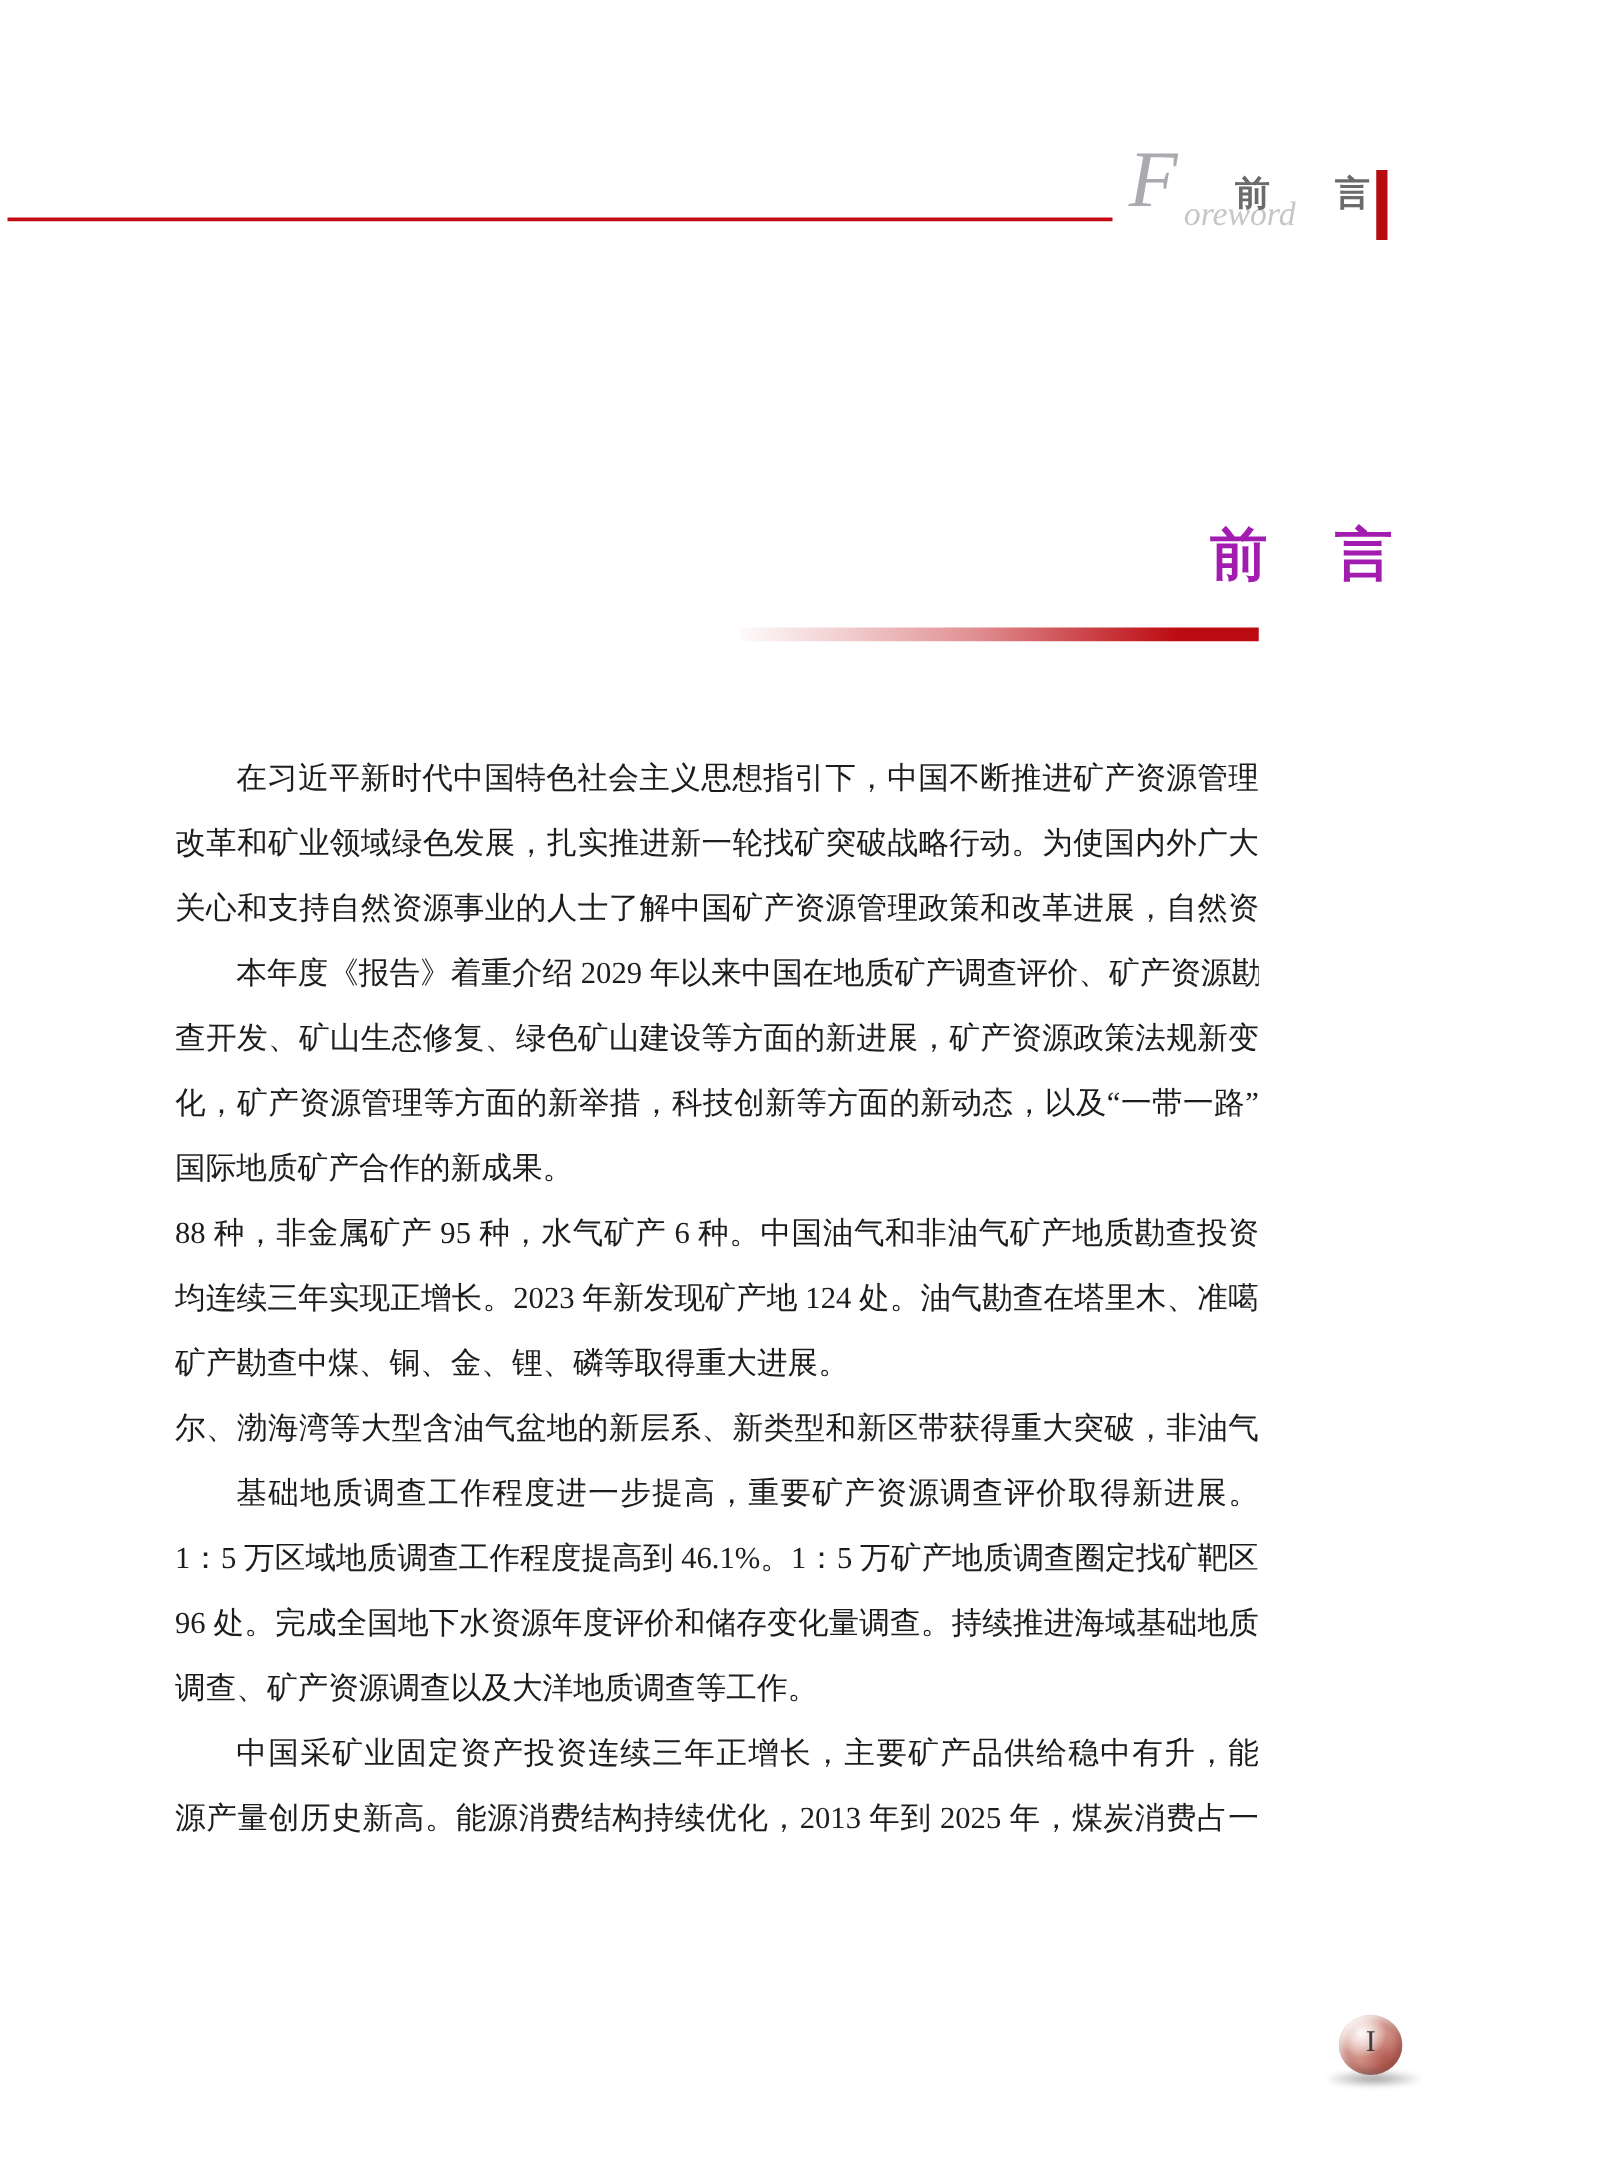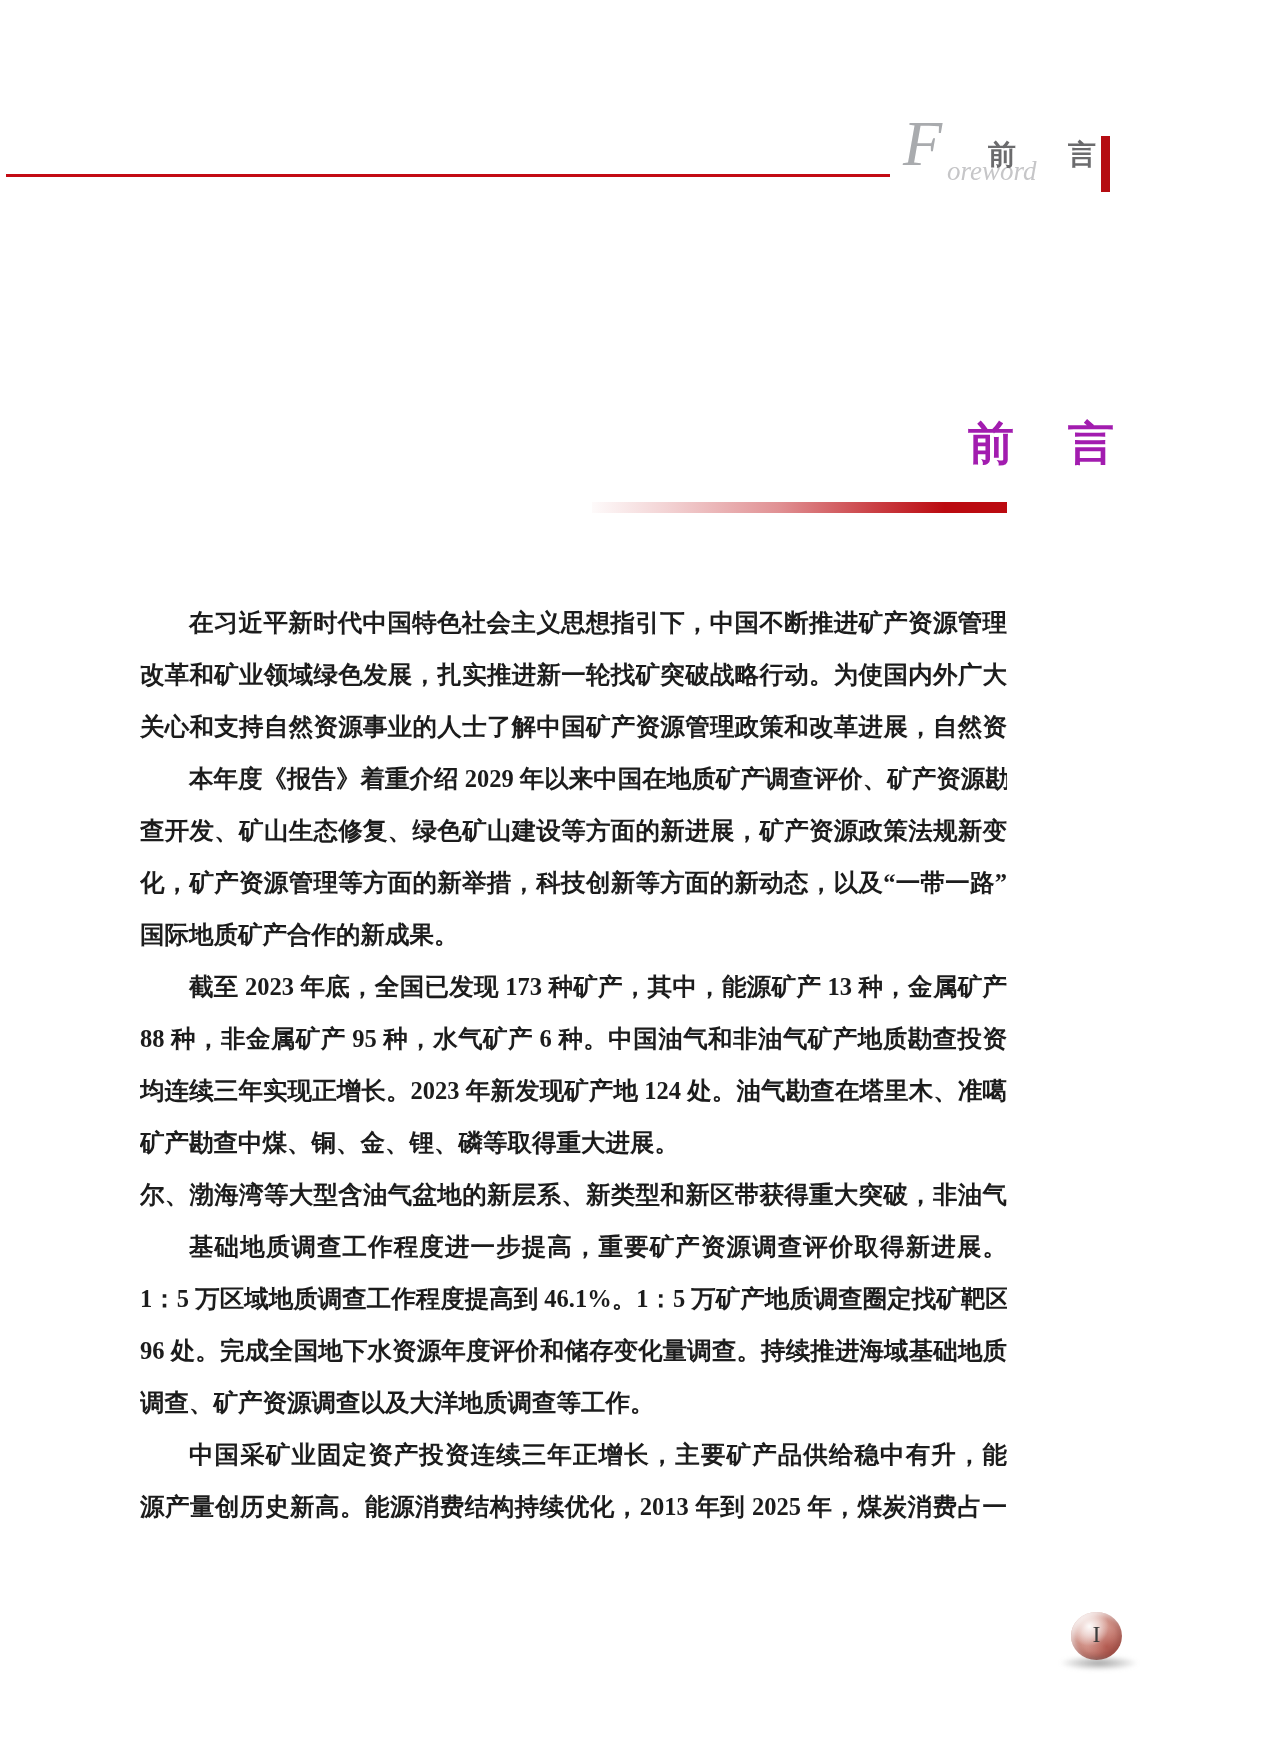--- a/index.html
+++ b/index.html
@@ -49,21 +49,21 @@
   }
   
   .body-text{
     position:absolute;left:140px;top:597px;width:867px;
     font-size:24.5px;color:#1c1c1c;
     font-family:"Liberation Serif","DejaVu Serif",serif;
   }
   .body-text .line{
     height:52px;line-height:52px;white-space:nowrap;
     text-align:justify;text-align-last:justify;
-    text-justify:inter-character;overflow:hidden;font-weight:bold;
+    text-justify:inter-character;overflow:hidden;
   }
   .body-text .line.indent{padding-left:49px;}
   .body-text .line.end{text-align-last:left;}
   
   .sphere{
     position:absolute;left:1071px;top:1612px;width:51px;height:48px;
     border-radius:50%;
     background:
       radial-gradient(circle at 36% 30%, rgba(255,255,255,0.95) 0%, rgba(255,255,255,0.55) 20%, rgba(255,255,255,0) 42%),
       radial-gradient(circle at 70% 72%, rgba(170,70,60,0.75) 0%, rgba(195,115,105,0.45) 38%, rgba(255,255,255,0) 68%),
@@ -100,21 +100,20 @@
   <div class="grad-bar"></div>
 
   <main class="body-text">
       <div class="line indent">在习近平新时代中国特色社会主义思想指引下，中国不断推进矿产资源管理</div>
       <div class="line">改革和矿业领域绿色发展，扎实推进新一轮找矿突破战略行动。为使国内外广大</div>
       <div class="line">关心和支持自然资源事业的人士了解中国矿产资源管理政策和改革进展，自然资</div>
       <div class="line indent">本年度《报告》着重介绍 2029 年以来中国在地质矿产调查评价、矿产资源勘</div>
       <div class="line">查开发、矿山生态修复、绿色矿山建设等方面的新进展，矿产资源政策法规新变</div>
       <div class="line">化，矿产资源管理等方面的新举措，科技创新等方面的新动态，以及“一带一路”</div>
       <div class="line end">国际地质矿产合作的新成果。</div>
-      <div class="line indent">截至 2023 年底，全国已发现 173 种矿产，其中，能源矿产 13 种，金属矿产</div>
       <div class="line">88 种，非金属矿产 95 种，水气矿产 6 种。中国油气和非油气矿产地质勘查投资</div>
       <div class="line">均连续三年实现正增长。2023 年新发现矿产地 124 处。油气勘查在塔里木、准噶</div>
       <div class="line end">矿产勘查中煤、铜、金、锂、磷等取得重大进展。</div>
       <div class="line">尔、渤海湾等大型含油气盆地的新层系、新类型和新区带获得重大突破，非油气</div>
       <div class="line indent">基础地质调查工作程度进一步提高，重要矿产资源调查评价取得新进展。</div>
       <div class="line">1：5 万区域地质调查工作程度提高到 46.1%。1：5 万矿产地质调查圈定找矿靶区</div>
       <div class="line">96 处。完成全国地下水资源年度评价和储存变化量调查。持续推进海域基础地质</div>
       <div class="line end">调查、矿产资源调查以及大洋地质调查等工作。</div>
       <div class="line indent">中国采矿业固定资产投资连续三年正增长，主要矿产品供给稳中有升，能</div>
       <div class="line">源产量创历史新高。能源消费结构持续优化，2013 年到 2025 年，煤炭消费占一</div>

